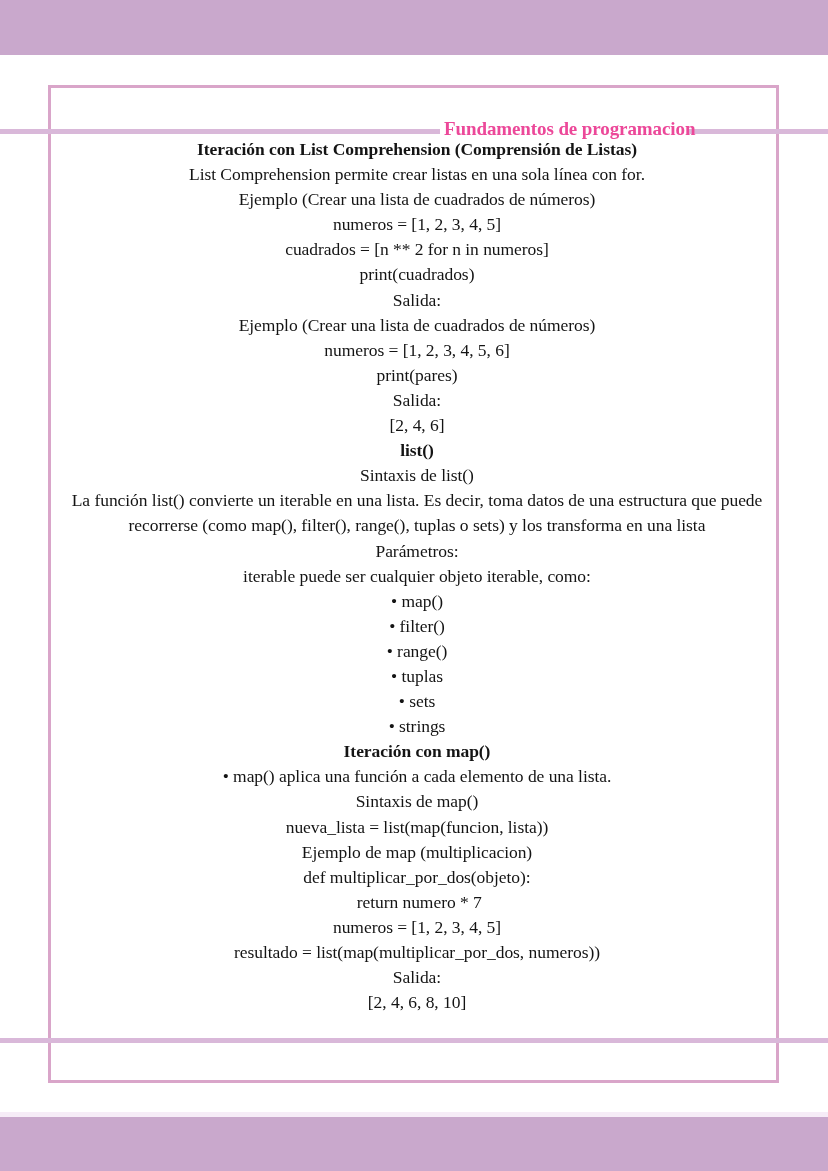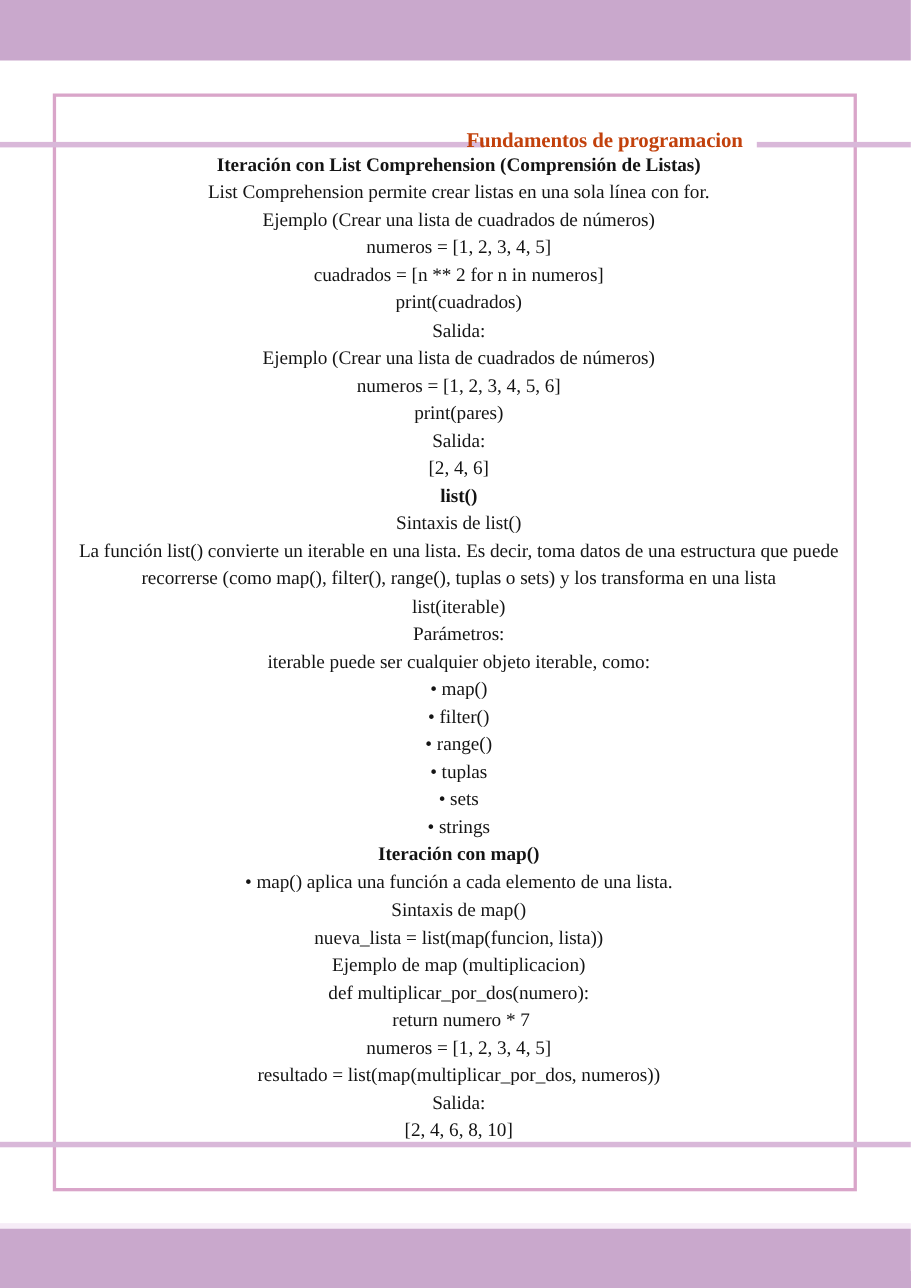--- a/index.html
+++ b/index.html
@@ -62,26 +62,26 @@
     left: 440px;
     width: 248px;
     height: 9px;
     background: #ffffff;
   }
 
   
   .page-header-title {
     position: absolute;
     top: 118px;
-    left: 424px;
+    left: 444px;
     width: 248px;
     text-align: center;
     font-size: 19px;
     font-weight: bold;
-    color: #c2410c;
+    color: #ec4899;
     letter-spacing: -0.1px;
     white-space: nowrap;
   }
 
   
   .body-column {
     position: absolute;
     left: 62px;
     top: 137px;
     width: 710px;
@@ -120,35 +120,34 @@
     <div class="line">print(cuadrados)</div>
     <div class="line">Salida:</div>
     <div class="line">Ejemplo (Crear una lista de cuadrados de números)</div>
     <div class="line">numeros = [1, 2, 3, 4, 5, 6]</div>
     <div class="line">print(pares)</div>
     <div class="line">Salida:</div>
     <div class="line">[2, 4, 6]</div>
     <div class="line bold">list()</div>
     <div class="line">Sintaxis de list()</div>
     <div class="line wrap">La función list() convierte un iterable en una lista. Es decir, toma datos de una estructura que puede recorrerse (como map(), filter(), range(), tuplas o sets) y los transforma en una lista</div>
-    <div class="line">list(iterable)</div>
     <div class="line">Parámetros:</div>
     <div class="line">iterable puede ser cualquier objeto iterable, como:</div>
     <div class="line">• map()</div>
     <div class="line">• filter()</div>
     <div class="line">• range()</div>
     <div class="line">• tuplas</div>
     <div class="line">• sets</div>
     <div class="line">• strings</div>
     <div class="line bold">Iteración con map()</div>
     <div class="line">• map() aplica una función a cada elemento de una lista.</div>
     <div class="line">Sintaxis de map()</div>
     <div class="line">nueva_lista = list(map(funcion, lista))</div>
     <div class="line">Ejemplo de map (multiplicacion)</div>
-    <div class="line">def multiplicar_por_dos(numero):</div>
+    <div class="line">def multiplicar_por_dos(objeto):</div>
     <div class="line"> return numero * 7</div>
     <div class="line">numeros = [1, 2, 3, 4, 5]</div>
     <div class="line">resultado = list(map(multiplicar_por_dos, numeros))</div>
     <div class="line">Salida:</div>
     <div class="line">[2, 4, 6, 8, 10]</div>
   </div>
 
 <div class="band-bottom-hairline"></div>
 <div class="band band-bottom"></div>
 

